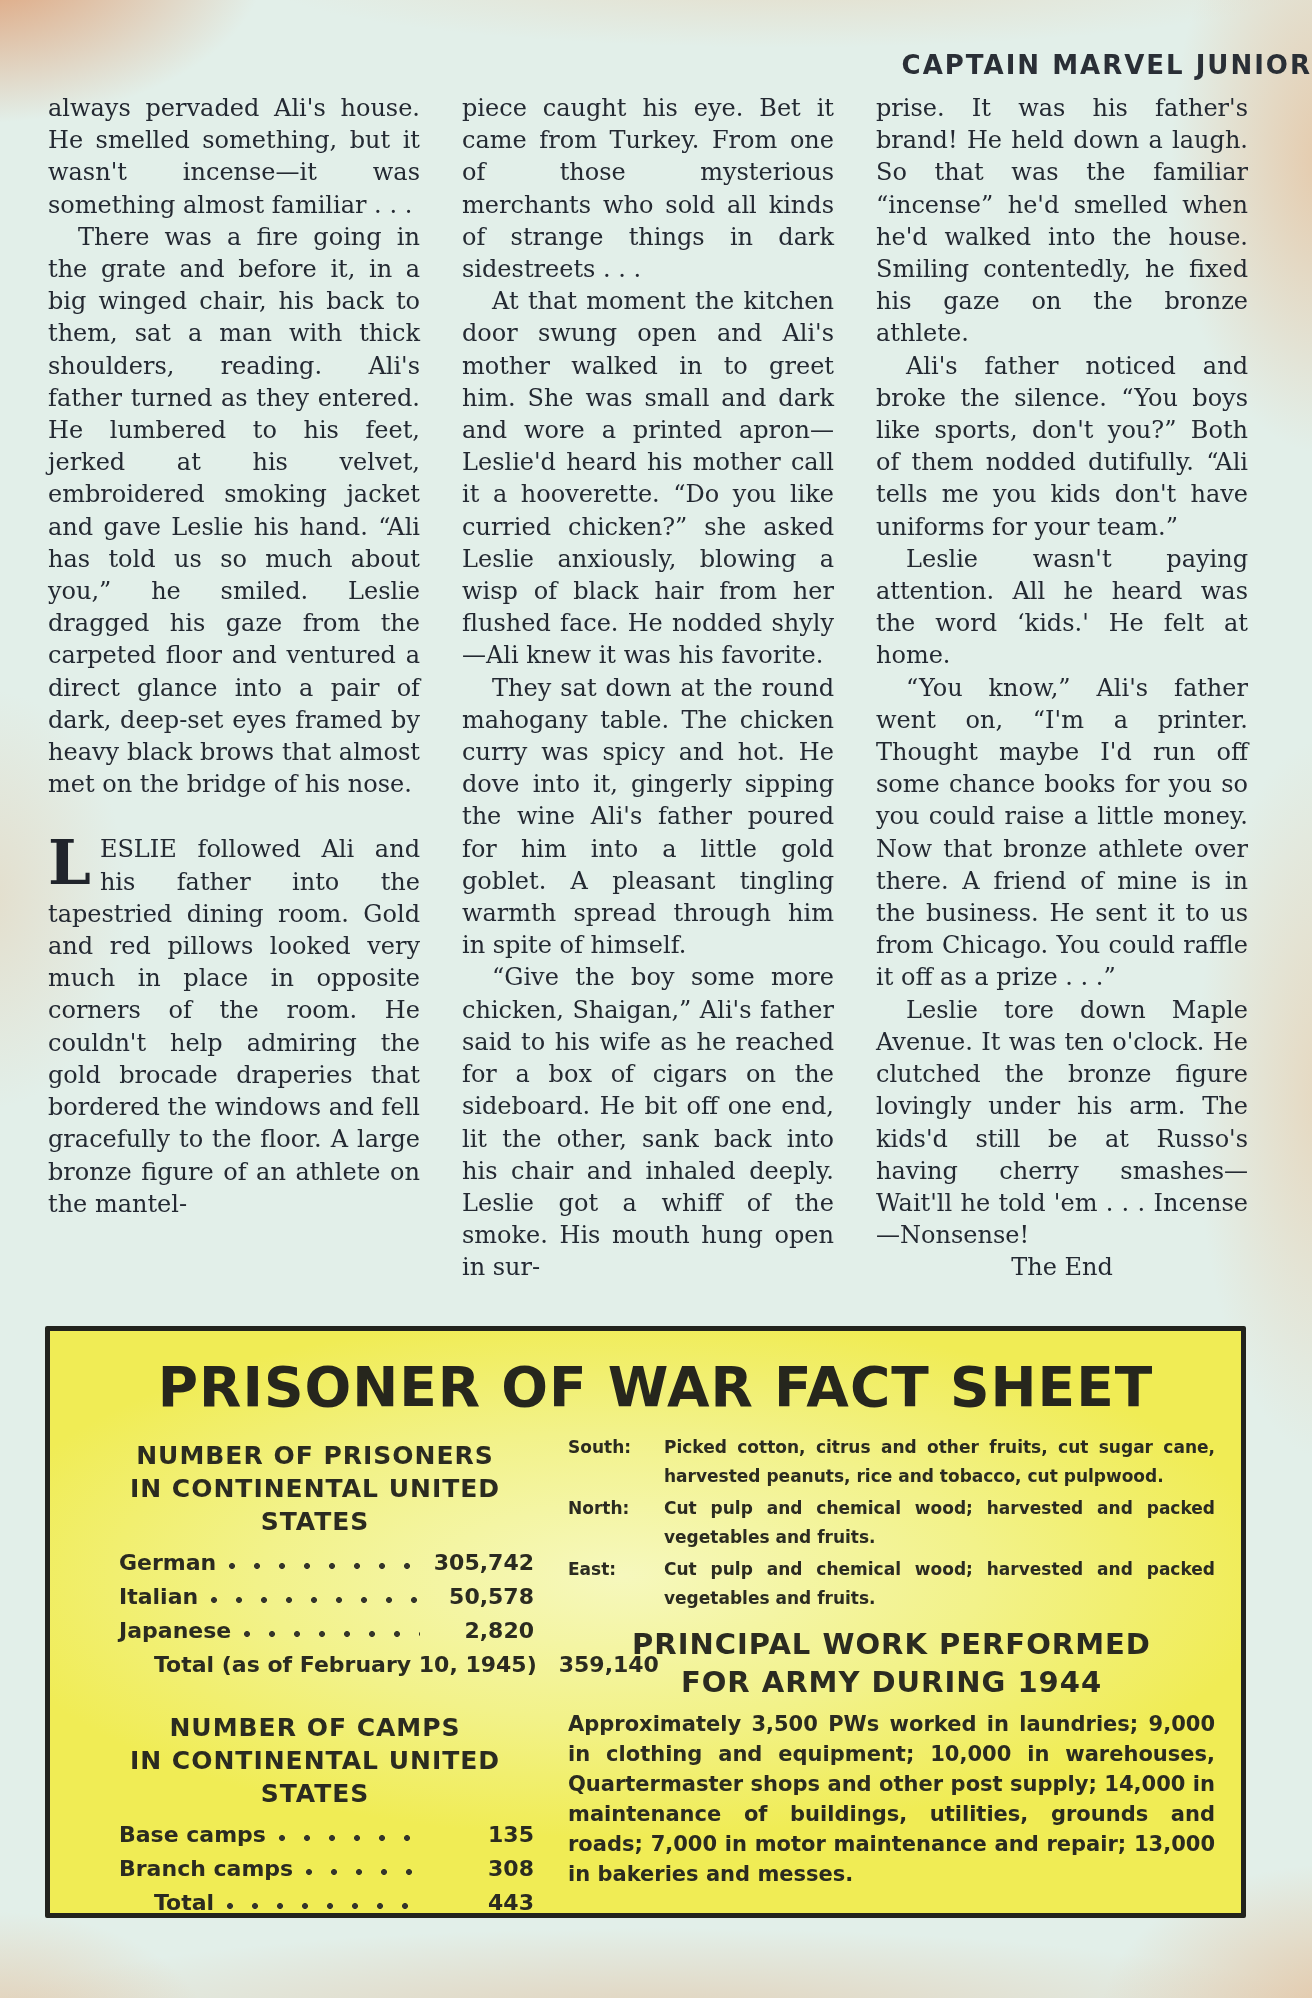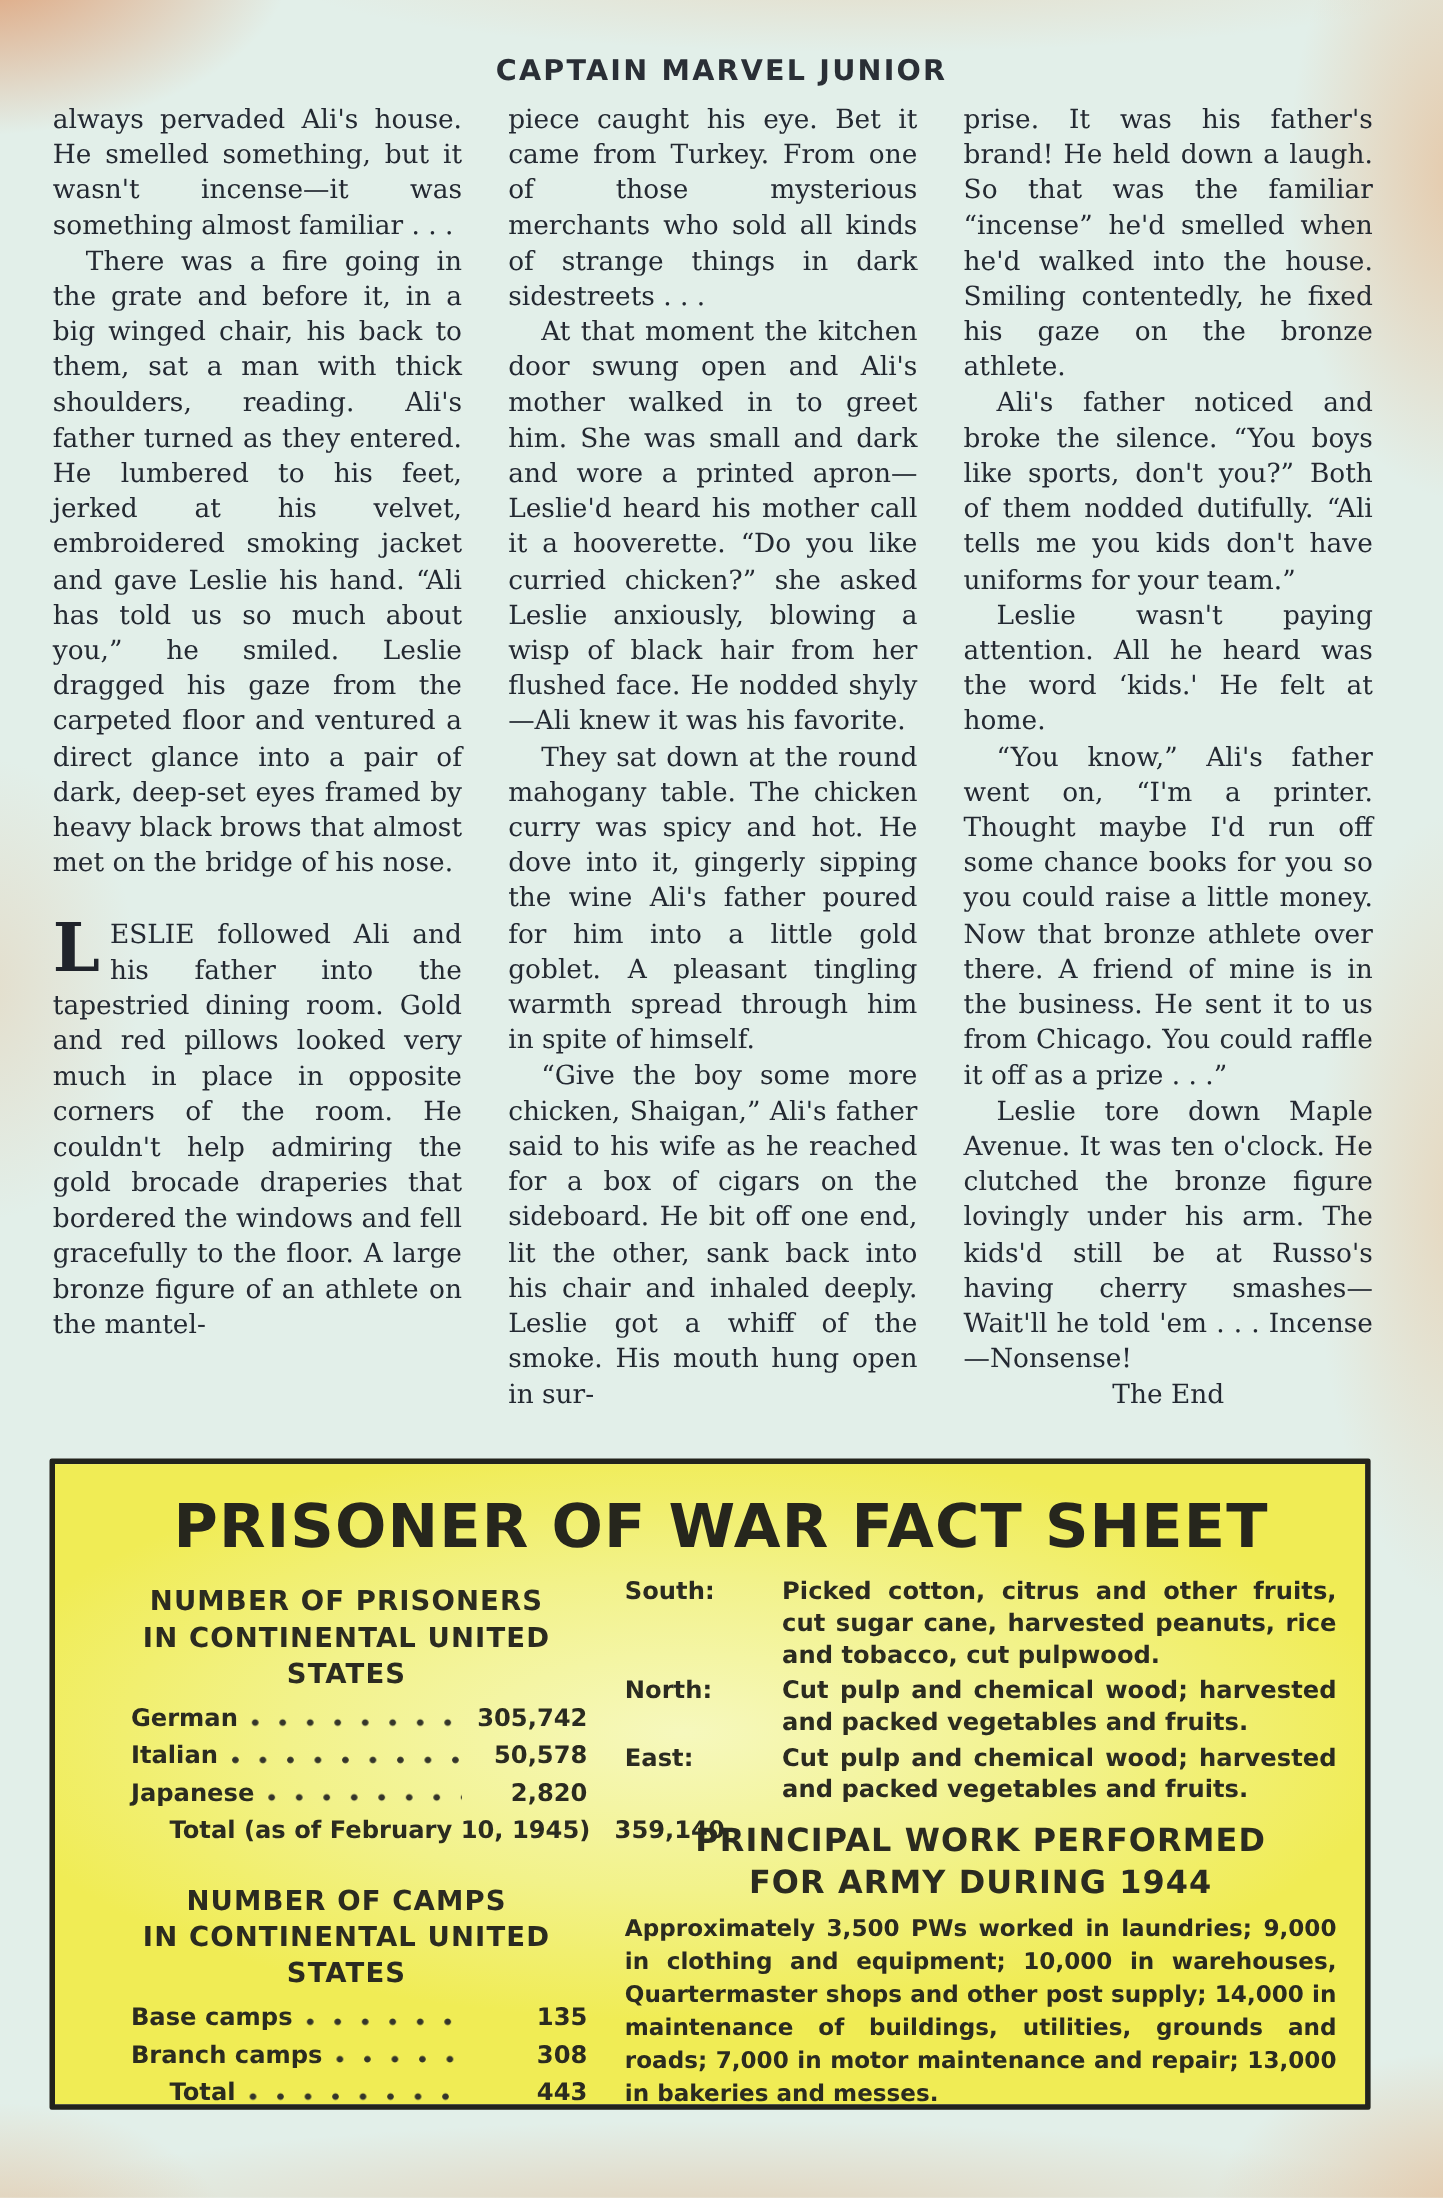--- a/index.html
+++ b/index.html
@@ -18,21 +18,21 @@
       radial-gradient(ellipse 180px 500px at 101% 55%, rgba(233,196,156,0.55), rgba(233,196,156,0) 72%),
       radial-gradient(ellipse 340px 220px at 102% 101%, rgba(229,180,136,0.7), rgba(229,180,136,0) 70%),
       radial-gradient(ellipse 300px 180px at 0% 102%, rgba(228,178,134,0.6), rgba(228,178,134,0) 70%),
       radial-gradient(ellipse 900px 120px at 50% 101%, rgba(226,186,148,0.55), rgba(226,186,148,0) 75%),
       radial-gradient(ellipse 200px 300px at -1% 45%, rgba(230,190,150,0.35), rgba(230,190,150,0) 70%),
       radial-gradient(ellipse 700px 90px at 60% -1%, rgba(232,196,158,0.4), rgba(232,196,158,0) 75%);
     color: #252a31;
   }
   .header {
     padding-top: 50px;
-    text-align: center;
+    text-align: right;
   }
   .page-title {
     font-family: "DejaVu Sans", sans-serif;
     font-weight: bold;
     font-size: 26px;
     letter-spacing: 2px;
     color: #2a2f36;
   }
   .columns {
     display: flex;
@@ -112,24 +112,23 @@
     height: 12px;
     margin: 0 10px 3px 12px;
     background-image: radial-gradient(circle at 4px 6px, #35352a 2.6px, rgba(0,0,0,0) 3.3px);
     background-size: 25px 12px;
     background-repeat: repeat-x;
   }
   .row-value { width: 104px; text-align: right; white-space: nowrap; }
   .work-h2 { margin-top: 18px; margin-bottom: 10px; font-size: 24px; }
   .region-item {
     display: flex;
-    font-size: 22px;
+    font-size: 17px;
     line-height: 29px;
     margin-bottom: 3px;
-    gap: 47px;
   }
   .region-label { flex: 0 0 96px; }
   .region-text { flex: 1 1 auto; text-align: justify; }
   .army-h2 {
     text-align: center;
     font-size: 29px;
     line-height: 38px;
     letter-spacing: 1px;
     margin: 12px 0 8px 0;
   }

